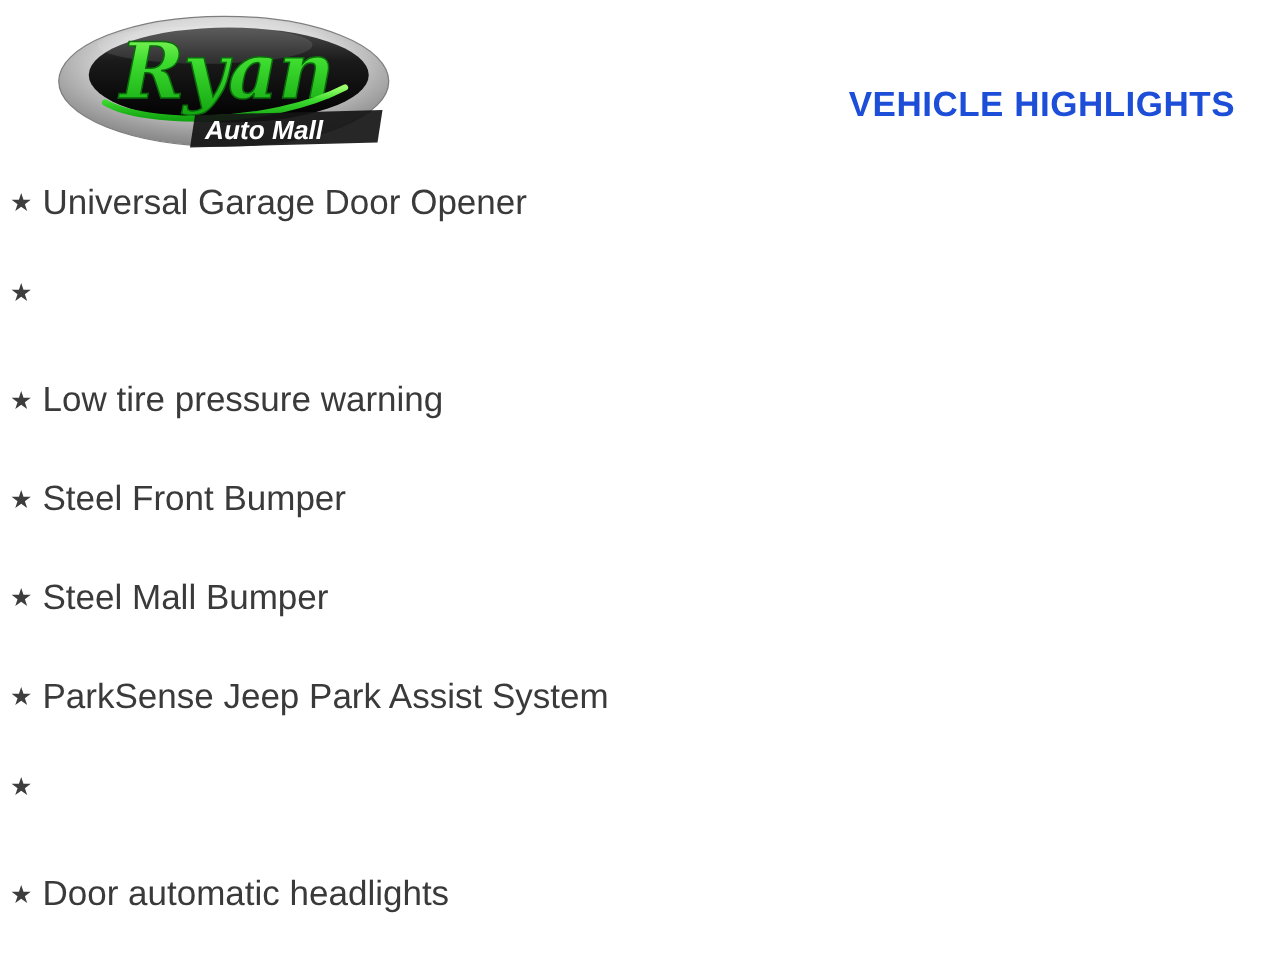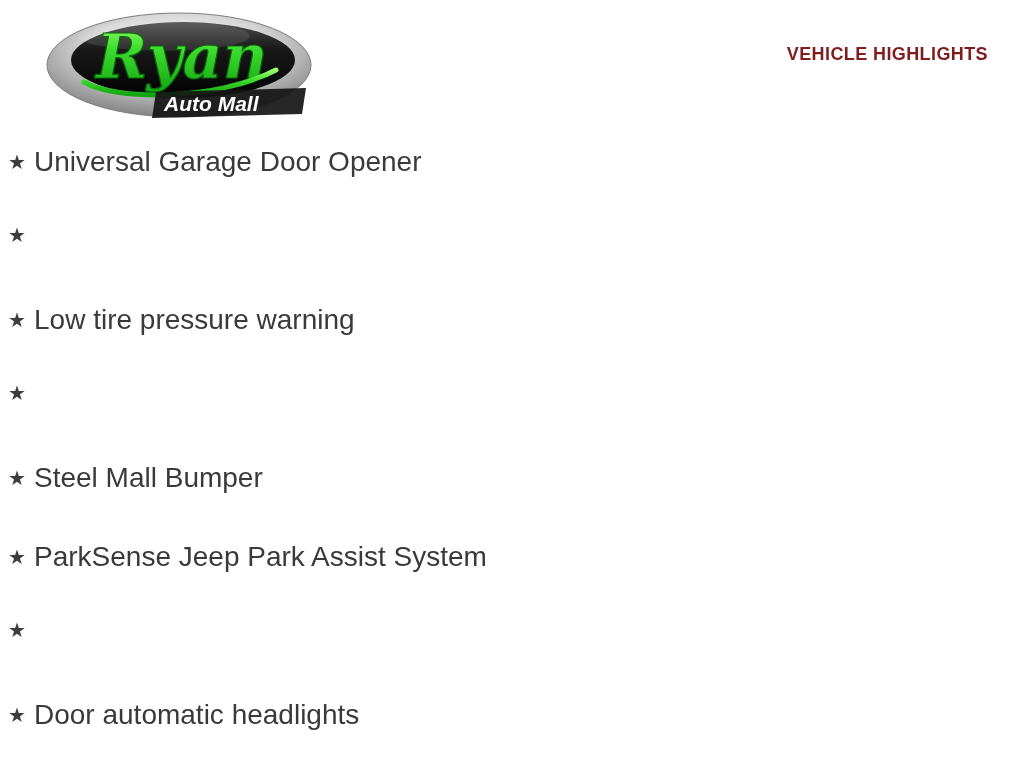--- a/index.html
+++ b/index.html
@@ -24,25 +24,25 @@
   .logo {
     position: absolute;
     left: 20px;
     top: 8px;
     width: 270px;
     height: 115px;
   }
   .page-title {
     position: absolute;
     right: 36px;
-    top: 44px;
-    font-size: 18px;
+    top: 68px;
+    font-size: 28px;
     font-weight: bold;
     letter-spacing: 0.4px;
-    color: #7f1d1d;
+    color: #1d4ed8;
     white-space: nowrap;
   }
 
   
   .highlights {
     position: absolute;
     top: 148px;
     left: 0;
     width: 1024px;
   }
@@ -124,20 +124,21 @@
     <span class="hl-star">★</span>
   </div>
 
   <div class="hl-item">
     <span class="hl-star">★</span>
     <span class="hl-text">Low tire pressure warning</span>
   </div>
 
   <div class="hl-item">
     <span class="hl-star">★</span>
+    <span class="hl-text">Steel Front Bumper</span>
   </div>
 
   <div class="hl-item">
     <span class="hl-star">★</span>
     <span class="hl-text">Steel Mall Bumper</span>
   </div>
 
   <div class="hl-item">
     <span class="hl-star">★</span>
     <span class="hl-text">ParkSense Jeep Park Assist System</span>

